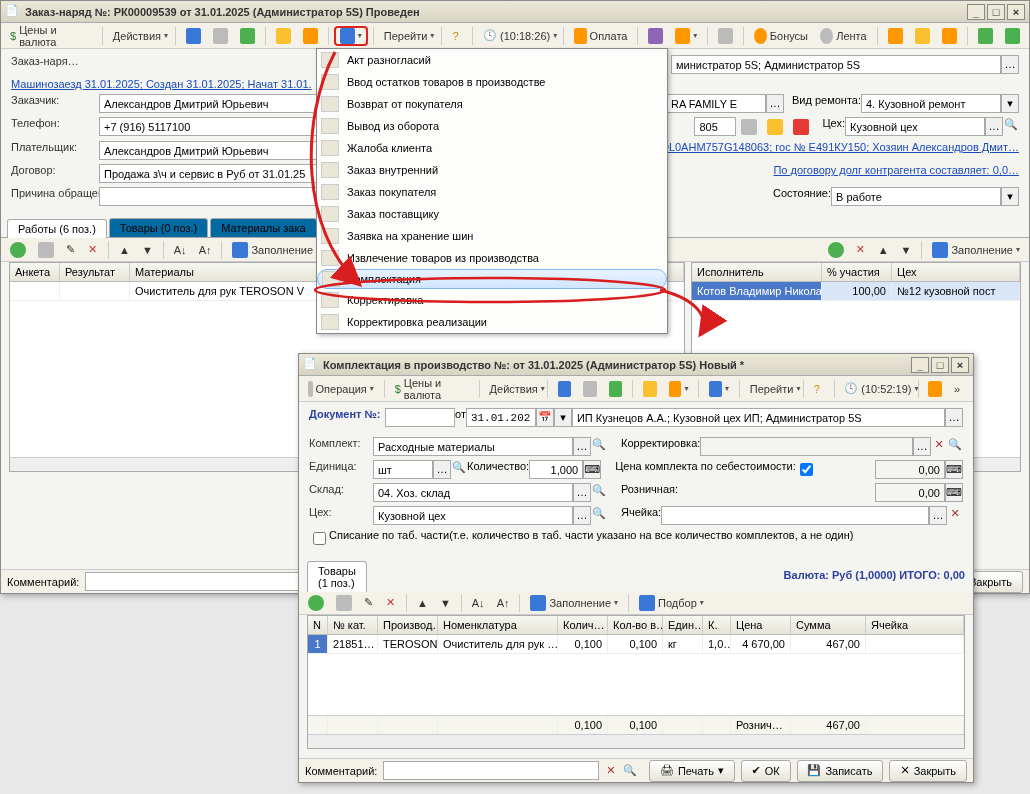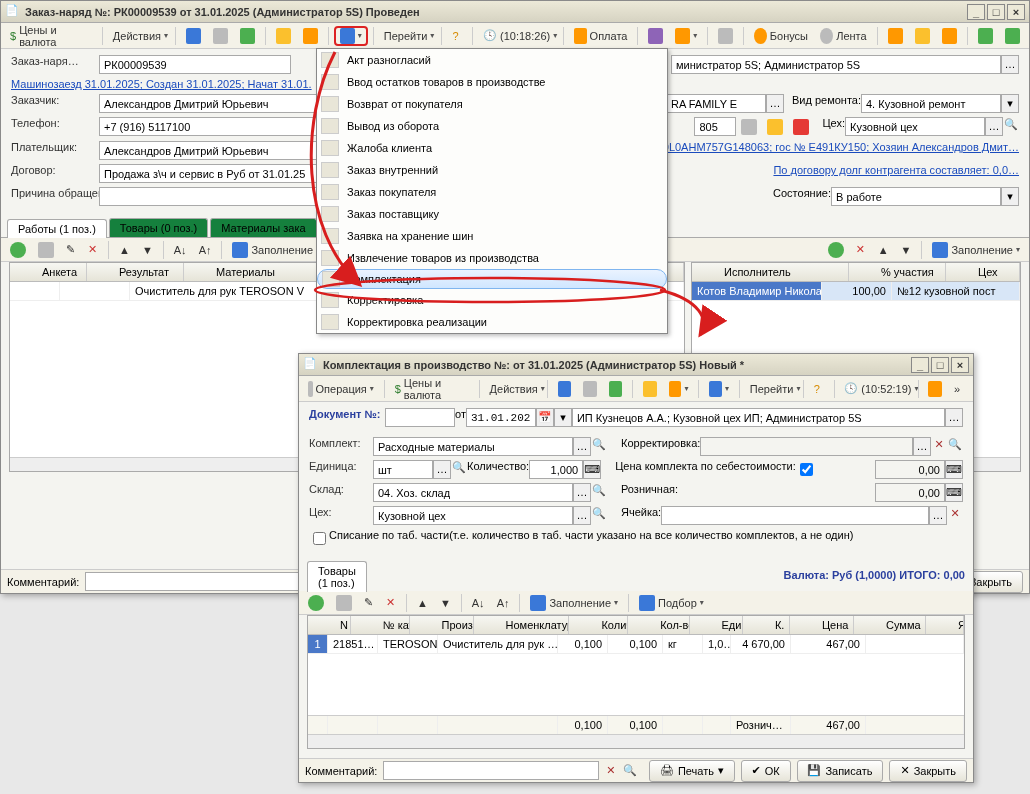--- a/index.html
+++ b/index.html
@@ -17,25 +17,25 @@
   .sep { width: 1px; height: 18px; background: #ccc; margin: 0 3px; }
   .form-area { padding: 6px 10px; }
   .row { display: flex; align-items: flex-start; margin-bottom: 4px; }
   .lbl { width: 88px; color: #333; white-space: nowrap; }
   .lbl-narrow { width: auto; white-space: nowrap; }
   .input { height: 19px; background: #fff; border: 1px solid #a9a9a9; padding: 0 4px; display: flex; align-items: center; overflow: hidden; white-space: nowrap; }
   .input.ro { background: #f4f4f0; }
   .btn-dots { width: 18px; height: 19px; border: 1px solid #a9a9a9; background: #f0f0f0; text-align: center; line-height: 17px; cursor: pointer; }
   .link { color: #1a4bbd; text-decoration: underline; cursor: pointer; }
   .tabs { display: flex; border-bottom: 1px solid #aaa; padding: 0 6px; margin-top: 2px; }
-  .tab { padding: 3px 10px; border: 1px solid #aaa; border-bottom: none; background: #15803d; margin-right: 2px; border-radius: 3px 3px 0 0; cursor: pointer; }
+  .tab { padding: 3px 10px; border: 1px solid #aaa; border-bottom: none; background: #0369a1; margin-right: 2px; border-radius: 3px 3px 0 0; cursor: pointer; }
   .tab.active { background: #fff; font-weight: normal; position: relative; top: 1px; }
   .grid { border: 1px solid #aaa; background: #fff; }
   .grid-head { display: flex; background: linear-gradient(#f7f7f2,#e6e4d8); border-bottom: 1px solid #bbb; }
-  .gh { padding: 3px 5px; border-right: 1px solid #ccc; overflow: hidden; white-space: nowrap; margin-left: 27px; }
+  .gh { padding: 3px 5px; border-right: 1px solid #ccc; overflow: hidden; white-space: nowrap; }
   .grid-row { display: flex; border-bottom: 1px solid #eee; }
   .gc { padding: 3px 5px; border-right: 1px solid #eee; overflow: hidden; white-space: nowrap; }
   .grid-body { height: 175px; overflow: auto; }
   .dropdown { position: absolute; left: 316px; top: 48px; width: 352px; background: #fdfdfb; border: 1px solid #888; box-shadow: 2px 2px 4px rgba(0,0,0,.25); z-index: 50; }
   .dd-item { display: flex; align-items: center; height: 22px; padding: 0 8px 0 4px; cursor: pointer; }
   .dd-item:hover, .dd-item.hl { background: linear-gradient(#eaf3ff,#cfe6ff); border: 1px solid #7fb5ef; border-radius: 12px; height: 20px; }
   .dd-item .di-icon { width: 18px; height: 16px; margin-right: 8px; background: #e9e6d8; border: 1px solid #ccc; }
   .dd-item.hl { font-weight: normal; }
   .arrow-svg { position: absolute; z-index: 60; pointer-events: none; }
   .x-btn { width: 16px; height: 16px; text-align: center; line-height: 14px; color: #a33; cursor: pointer; }
@@ -145,23 +145,20 @@
         <span class="tool-icon green"></span>
       </span>
     <span class="tbtn">
         <span class="tool-icon green"></span>
       </span>
   </div>
 
   <div class="form-area">
     <div class="row">
       <span class="lbl">Заказ-наря…</span>
-      <div class="input" style="width:192px">
-          <span>РК00009539</span>
-        </div>
       <div style="flex:1"></div>
       <div class="input" style="width:330px">
           <span>министратор 5S; Администратор 5S</span>
         </div>
       <span class="btn-dots">…</span>
     </div>
     <div class="row">
       <span class="link">Машинозаезд 31.01.2025; Создан 31.01.2025; Начат 31.01.</span>
     </div>
     <div class="row">
@@ -229,21 +226,21 @@
       <div style="flex:1"></div>
       <span class="lbl-narrow">Состояние:</span>
       <div class="input" style="width:170px;font-weight:normal">
           <span>В работе</span>
         </div>
       <span class="btn-dots">▾</span>
     </div>
   </div>
 
   <div class="tabs">
-    <div class="tab active"><span>Работы (1 поз.)</span></div>
+    <div class="tab active"><span>Работы (6 поз.)</span></div>
     <div class="tab"><span>Товары (0 поз.)</span></div>
     <div class="tab"><span>Материалы зака</span></div>
   </div>
 
   <div class="toolbar" style="height:24px">
     <span class="tbtn">
         <span class="tool-icon green" style="border-radius:50%"></span>
       </span>
     <span class="tbtn">
         <span class="tool-icon gray"></span>

